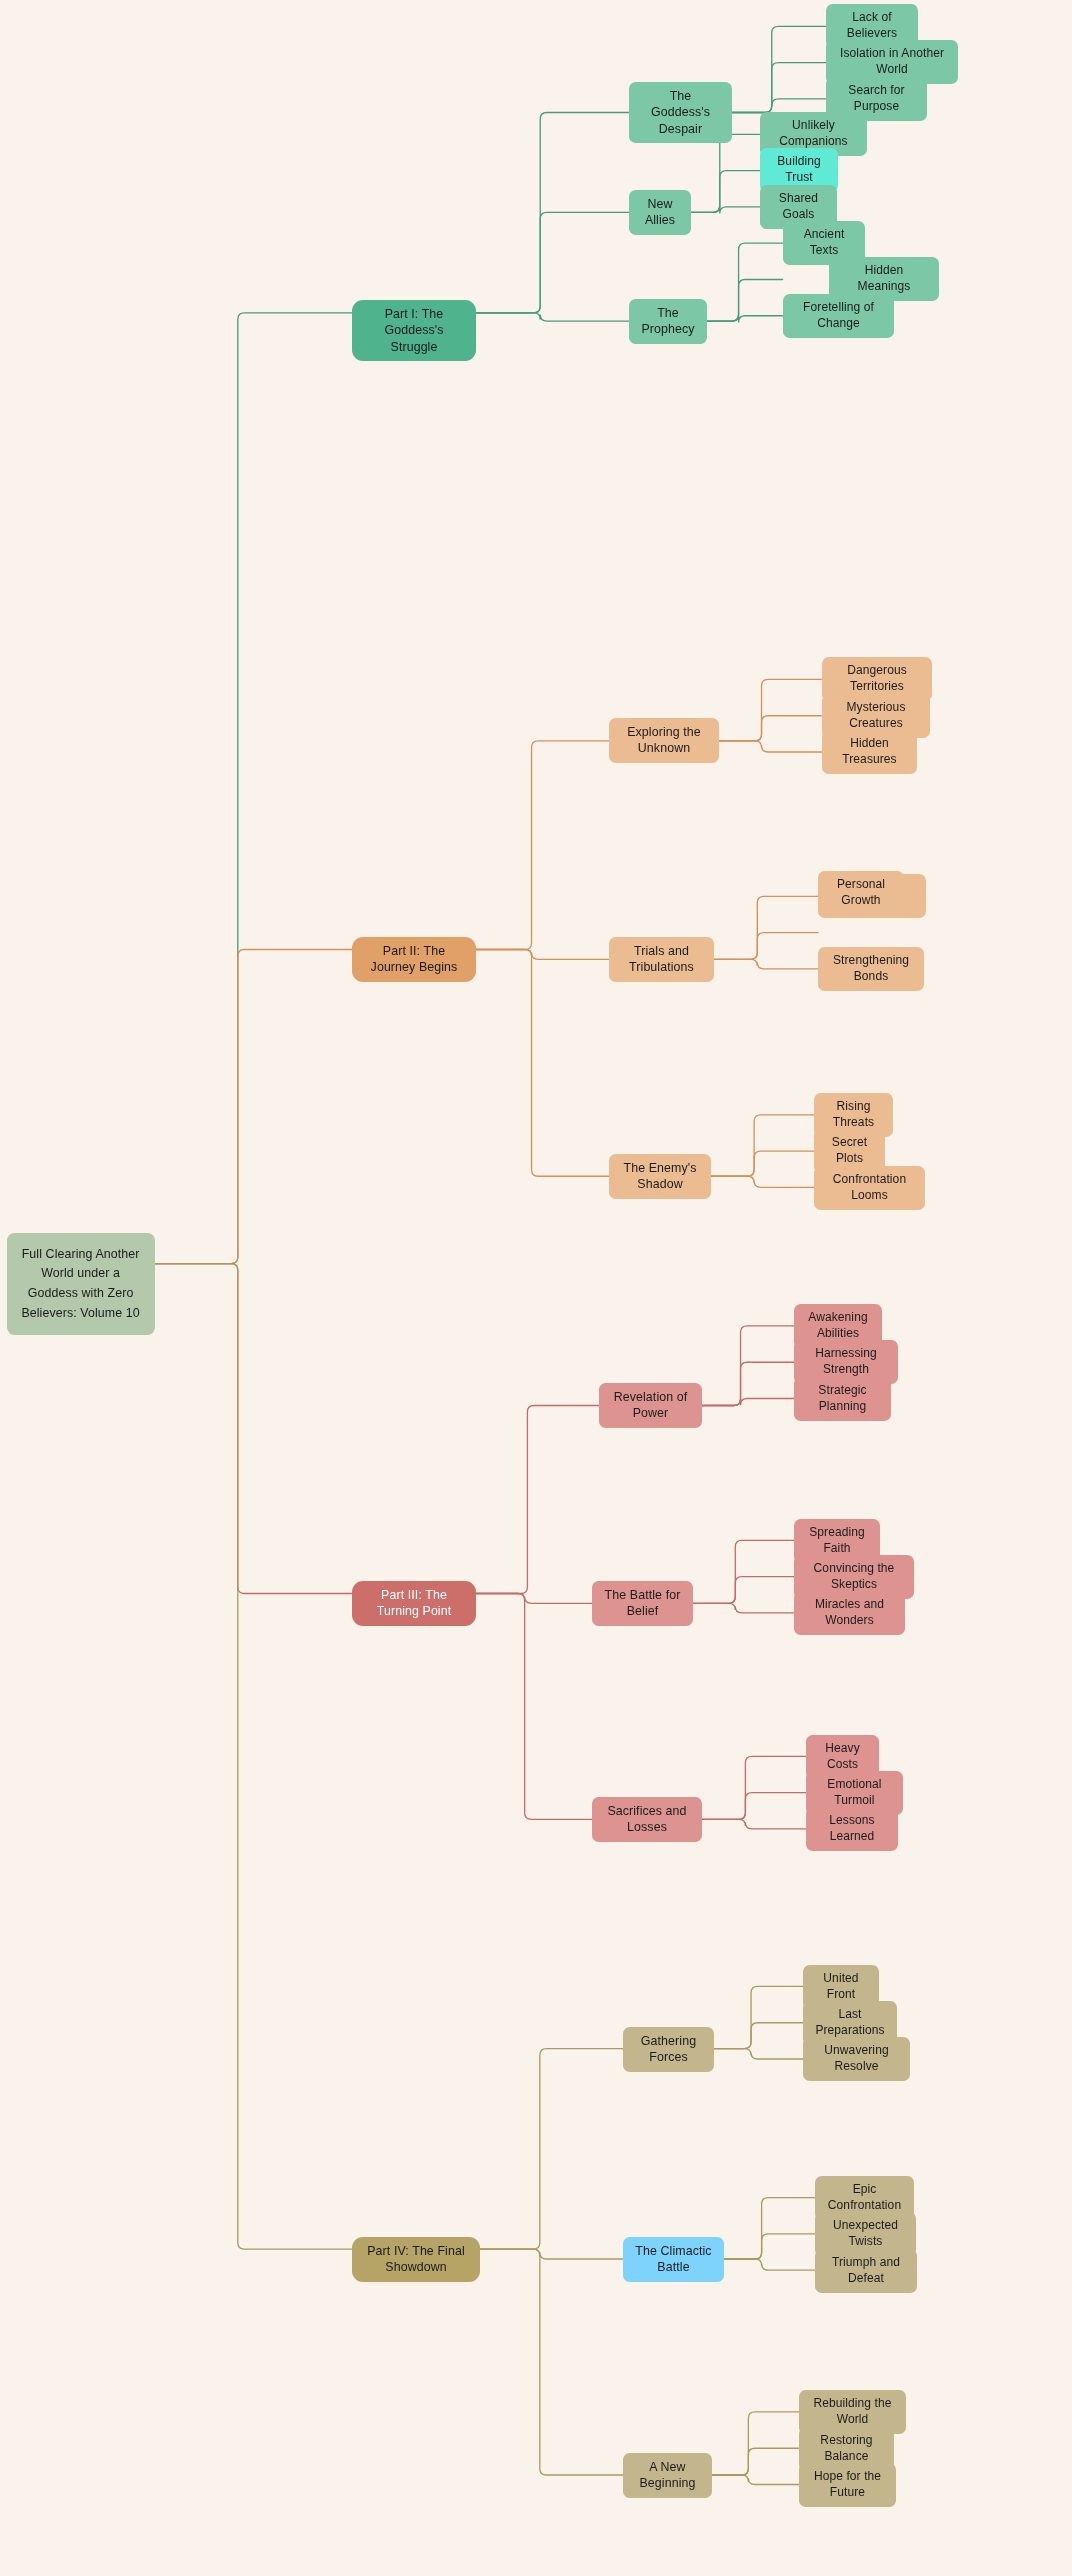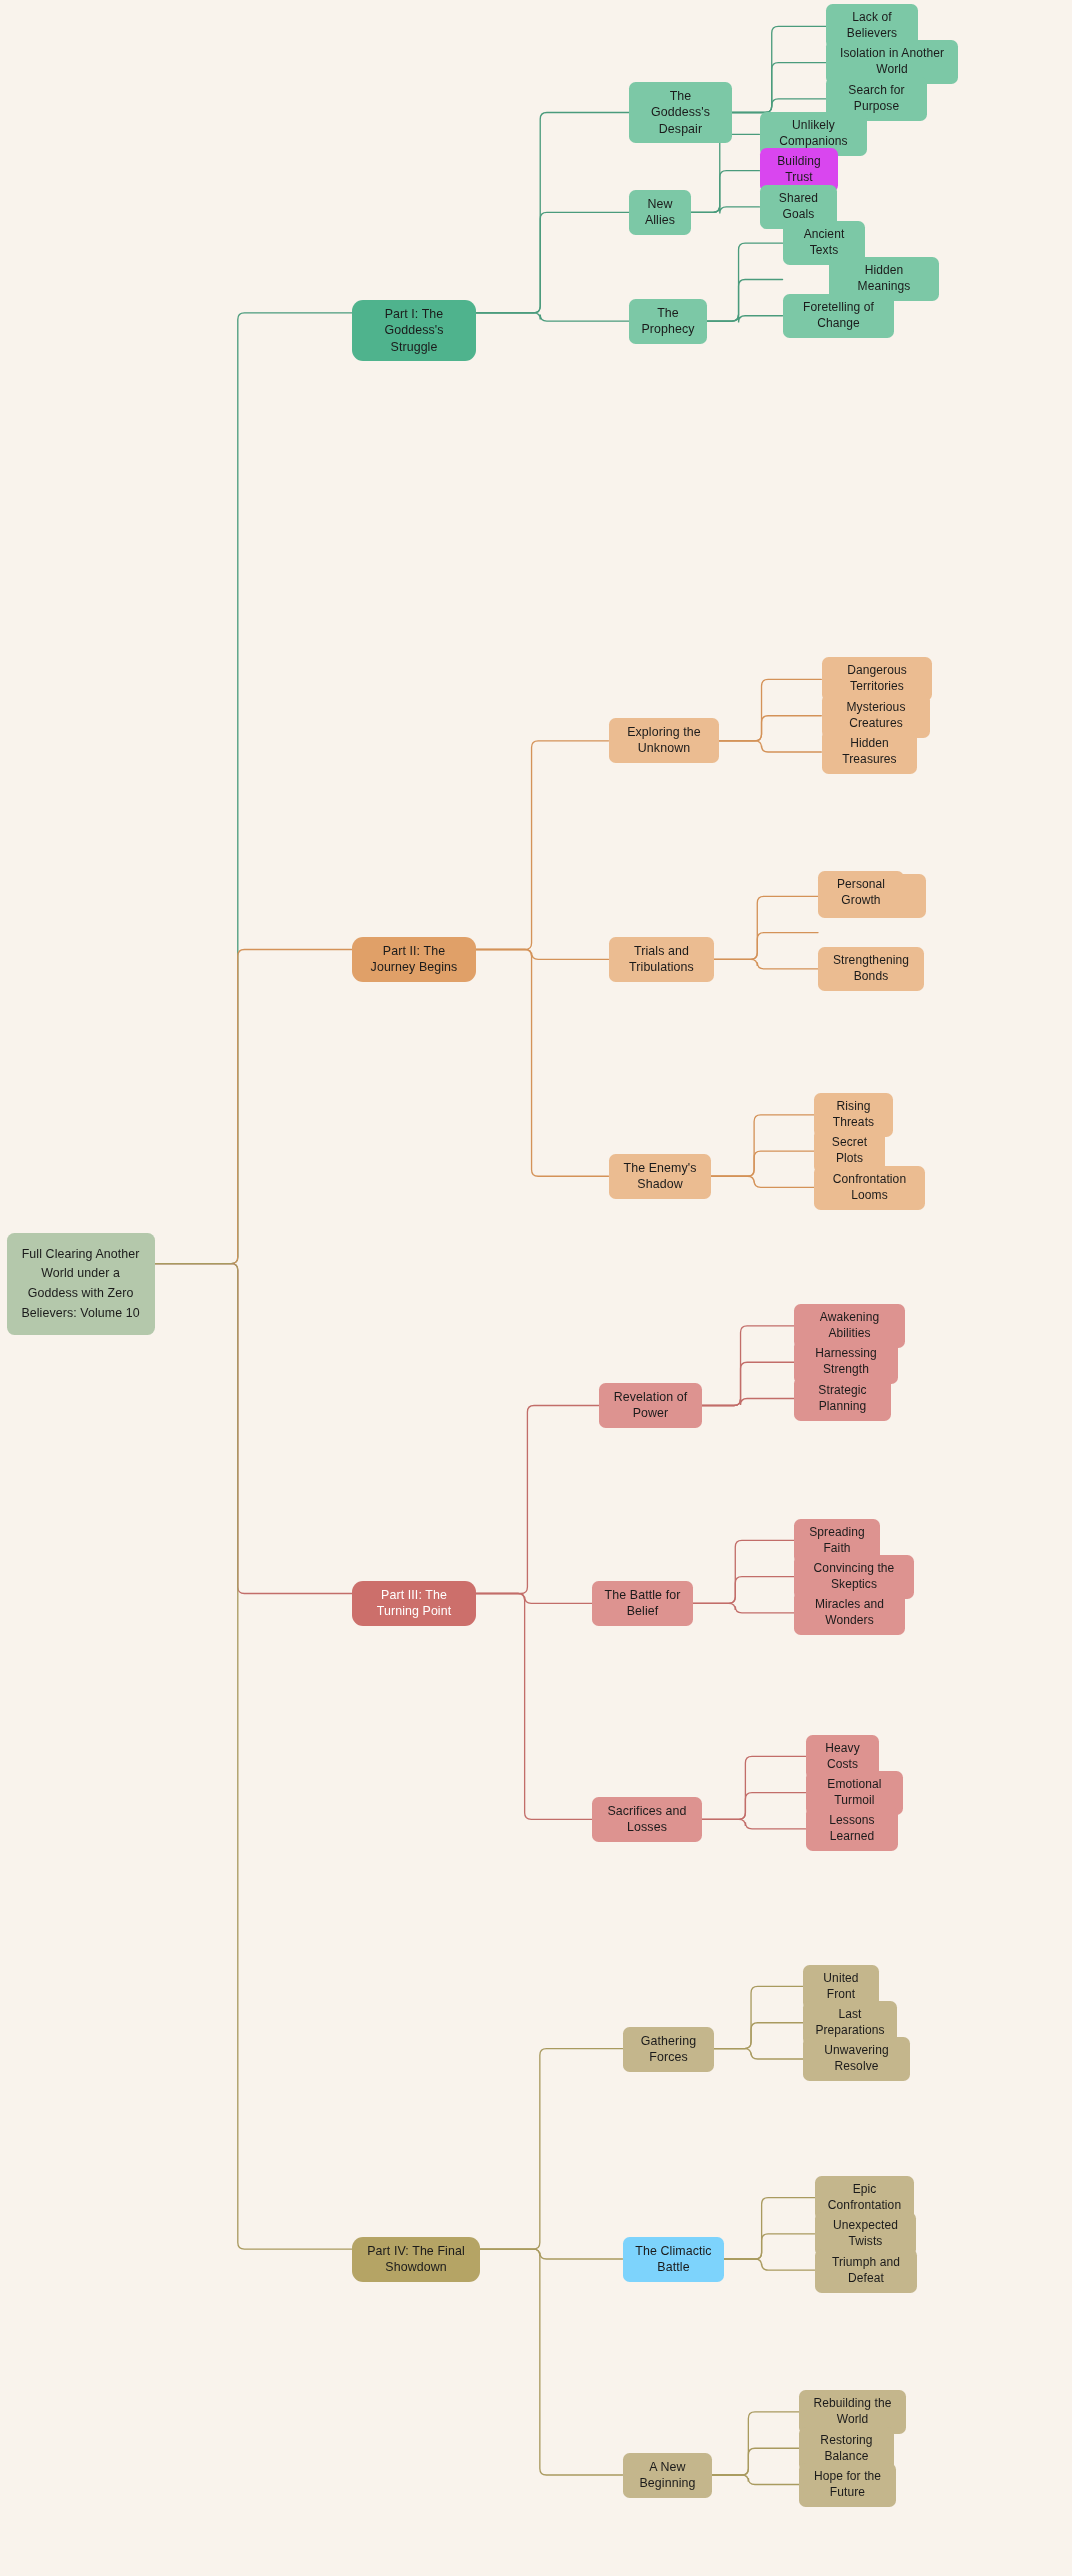--- a/index.html
+++ b/index.html
@@ -104,42 +104,42 @@
       <path d="M 863 3001 L 899.52 3001 Q 907.52 3001 907.52 3009 L 907.52 3004.5 Q 907.52 3012.5 915.52 3012.5 L 969 3012.5" fill="none" stroke="#a99a5f" stroke-width="1.6" stroke-linecap="round"></path>
     </svg>
 <div class="node root" style="left: 6.6px; top: 1233px; width: 148px; min-height: 61px; background: rgb(180, 200, 171); color: rgb(27, 27, 27);">Full Clearing Another World under a Goddess with Zero Believers: Volume 10</div>
     <div class="node lvl1" style="left: 352px; top: 300px; width: 124px; min-height: 25px; background: rgb(79, 179, 141); color: rgb(27, 27, 27);">Part I: The Goddess's Struggle</div>
     <div class="node lvl2" style="left: 629px; top: 82px; width: 103px; min-height: 25px; background: rgb(124, 200, 166);">The Goddess's Despair</div>
     <div class="node lvl3" style="left: 826px; top: 4.1px; width: 92px; min-height: 25px; background: rgb(124, 200, 166);">Lack of Believers</div>
     <div class="node lvl3" style="left: 826px; top: 40px; width: 132px; min-height: 25px; background: rgb(124, 200, 166);">Isolation in Another World</div>
     <div class="node lvl3" style="left: 826px; top: 77px; width: 101px; min-height: 25px; background: rgb(124, 200, 166);">Search for Purpose</div>
     <div class="node lvl2" style="left: 629px; top: 190px; width: 62px; min-height: 25px; background: rgb(124, 200, 166);">New Allies</div>
     <div class="node lvl3" style="left: 760px; top: 112px; width: 107px; min-height: 25px; background: rgb(124, 200, 166);">Unlikely Companions</div>
-    <div class="node lvl3" style="left: 760px; top: 148px; width: 78px; min-height: 25px; background: #d946ef;">Building Trust</div>
+    <div class="node lvl3" style="left: 760px; top: 148px; width: 78px; min-height: 25px; background: #5eead4;">Building Trust</div>
     <div class="node lvl3" style="left: 760px; top: 185px; width: 77px; min-height: 25px; background: rgb(124, 200, 166);">Shared Goals</div>
     <div class="node lvl2" style="left: 629px; top: 299px; width: 78px; min-height: 25px; background: rgb(124, 200, 166);">The Prophecy</div>
     <div class="node lvl3" style="left: 783px; top: 221px; width: 82px; min-height: 25px; background: rgb(124, 200, 166);">Ancient Texts</div>
     <div class="node lvl3" style="left: 829px; top: 257px; width: 110px; min-height: 25px; background: rgb(124, 200, 166);">Hidden Meanings</div>
     <div class="node lvl3" style="left: 783px; top: 294px; width: 111px; min-height: 25px; background: rgb(124, 200, 166);">Foretelling of Change</div>
     <div class="node lvl1" style="left: 352px; top: 937px; width: 124px; min-height: 25px; background: rgb(224, 160, 104); color: rgb(27, 27, 27);">Part II: The Journey Begins</div>
     <div class="node lvl2" style="left: 609px; top: 718px; width: 110px; min-height: 25px; background: rgb(235, 188, 145);">Exploring the Unknown</div>
     <div class="node lvl3" style="left: 822px; top: 657px; width: 110px; min-height: 25px; background: rgb(235, 188, 145);">Dangerous Territories</div>
     <div class="node lvl3" style="left: 822px; top: 694px; width: 108px; min-height: 25px; background: rgb(235, 188, 145);">Mysterious Creatures</div>
     <div class="node lvl3" style="left: 822px; top: 730px; width: 95px; min-height: 25px; background: rgb(235, 188, 145);">Hidden Treasures</div>
     <div class="node lvl2" style="left: 609px; top: 937px; width: 105px; min-height: 25px; background: rgb(235, 188, 145);">Trials and Tribulations</div>
     <div class="node lvl3" style="left: 818px; top: 874px; width: 108px; min-height: 25px; background: rgb(235, 188, 145);">Overcoming Obstacles</div>
     <div class="node lvl3" style="left: 818px; top: 871px; width: 86px; min-height: 25px; background: rgb(235, 188, 145);">Personal Growth</div>
     <div class="node lvl3" style="left: 818px; top: 947px; width: 106px; min-height: 25px; background: rgb(235, 188, 145);">Strengthening Bonds</div>
     <div class="node lvl2" style="left: 609px; top: 1154px; width: 102px; min-height: 25px; background: rgb(235, 188, 145);">The Enemy's Shadow</div>
     <div class="node lvl3" style="left: 814px; top: 1093px; width: 79px; min-height: 25px; background: rgb(235, 188, 145);">Rising Threats</div>
     <div class="node lvl3" style="left: 814px; top: 1129px; width: 71px; min-height: 25px; background: rgb(235, 188, 145);">Secret Plots</div>
     <div class="node lvl3" style="left: 814px; top: 1166px; width: 111px; min-height: 25px; background: rgb(235, 188, 145);">Confrontation Looms</div>
     <div class="node lvl1 white-text" style="left: 352px; top: 1581px; width: 124px; min-height: 25px; background: rgb(204, 111, 107); color: rgb(255, 255, 255);">Part III: The Turning Point</div>
     <div class="node lvl2" style="left: 599px; top: 1383px; width: 103px; min-height: 25px; background: rgb(221, 147, 144);">Revelation of Power</div>
-    <div class="node lvl3" style="left: 794px; top: 1304px; width: 111px; min-height: 25px; background: rgb(221, 147, 144);">Awakening Abilities</div>
+    <div class="node lvl3" style="left: 794px; top: 1304px; width: 88px; min-height: 25px; background: rgb(221, 147, 144);">Awakening Abilities</div>
     <div class="node lvl3" style="left: 794px; top: 1340px; width: 104px; min-height: 25px; background: rgb(221, 147, 144);">Harnessing Strength</div>
     <div class="node lvl3" style="left: 794px; top: 1377px; width: 97px; min-height: 25px; background: rgb(221, 147, 144);">Strategic Planning</div>
     <div class="node lvl2" style="left: 592px; top: 1581px; width: 101px; min-height: 25px; background: rgb(221, 147, 144);">The Battle for Belief</div>
     <div class="node lvl3" style="left: 794px; top: 1519px; width: 86px; min-height: 25px; background: rgb(221, 147, 144);">Spreading Faith</div>
     <div class="node lvl3" style="left: 794px; top: 1555px; width: 120px; min-height: 25px; background: rgb(221, 147, 144);">Convincing the Skeptics</div>
     <div class="node lvl3" style="left: 794px; top: 1591px; width: 111px; min-height: 25px; background: rgb(221, 147, 144);">Miracles and Wonders</div>
     <div class="node lvl2" style="left: 592px; top: 1797px; width: 110px; min-height: 25px; background: rgb(221, 147, 144);">Sacrifices and Losses</div>
     <div class="node lvl3" style="left: 806px; top: 1735px; width: 73px; min-height: 25px; background: rgb(221, 147, 144);">Heavy Costs</div>
     <div class="node lvl3" style="left: 806px; top: 1771px; width: 97px; min-height: 25px; background: rgb(221, 147, 144);">Emotional Turmoil</div>
     <div class="node lvl3" style="left: 806px; top: 1807px; width: 92px; min-height: 25px; background: rgb(221, 147, 144);">Lessons Learned</div>

